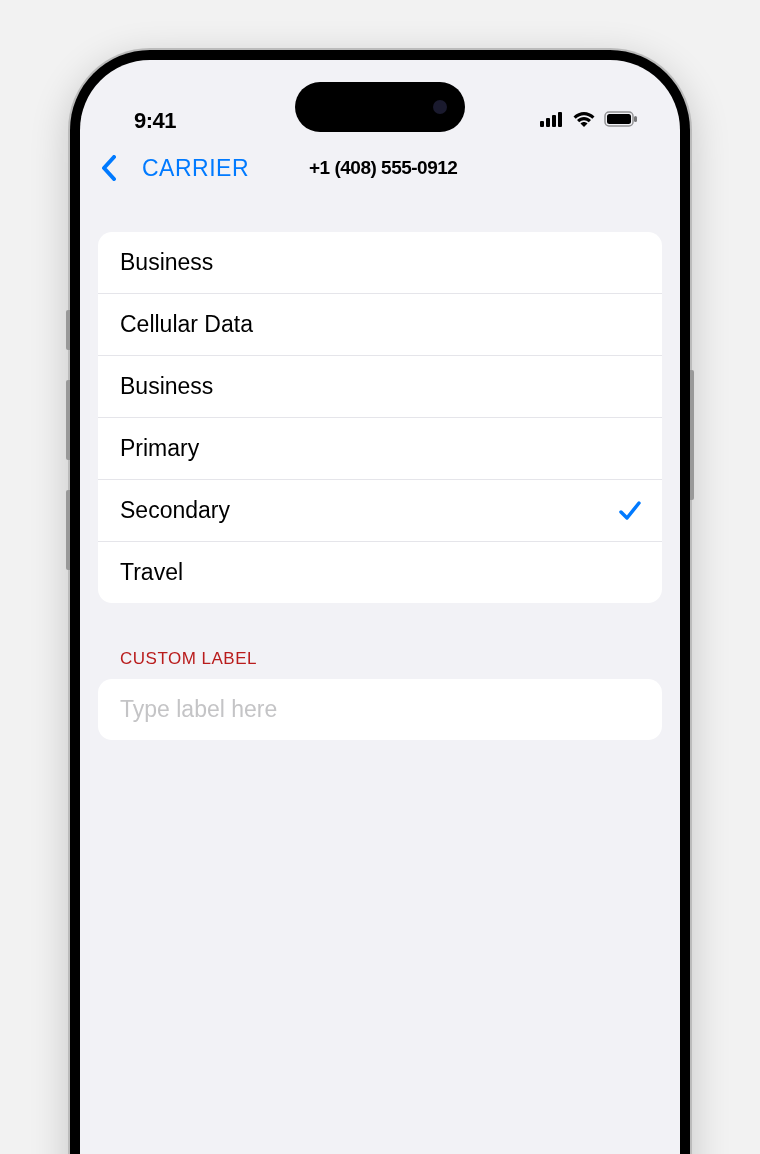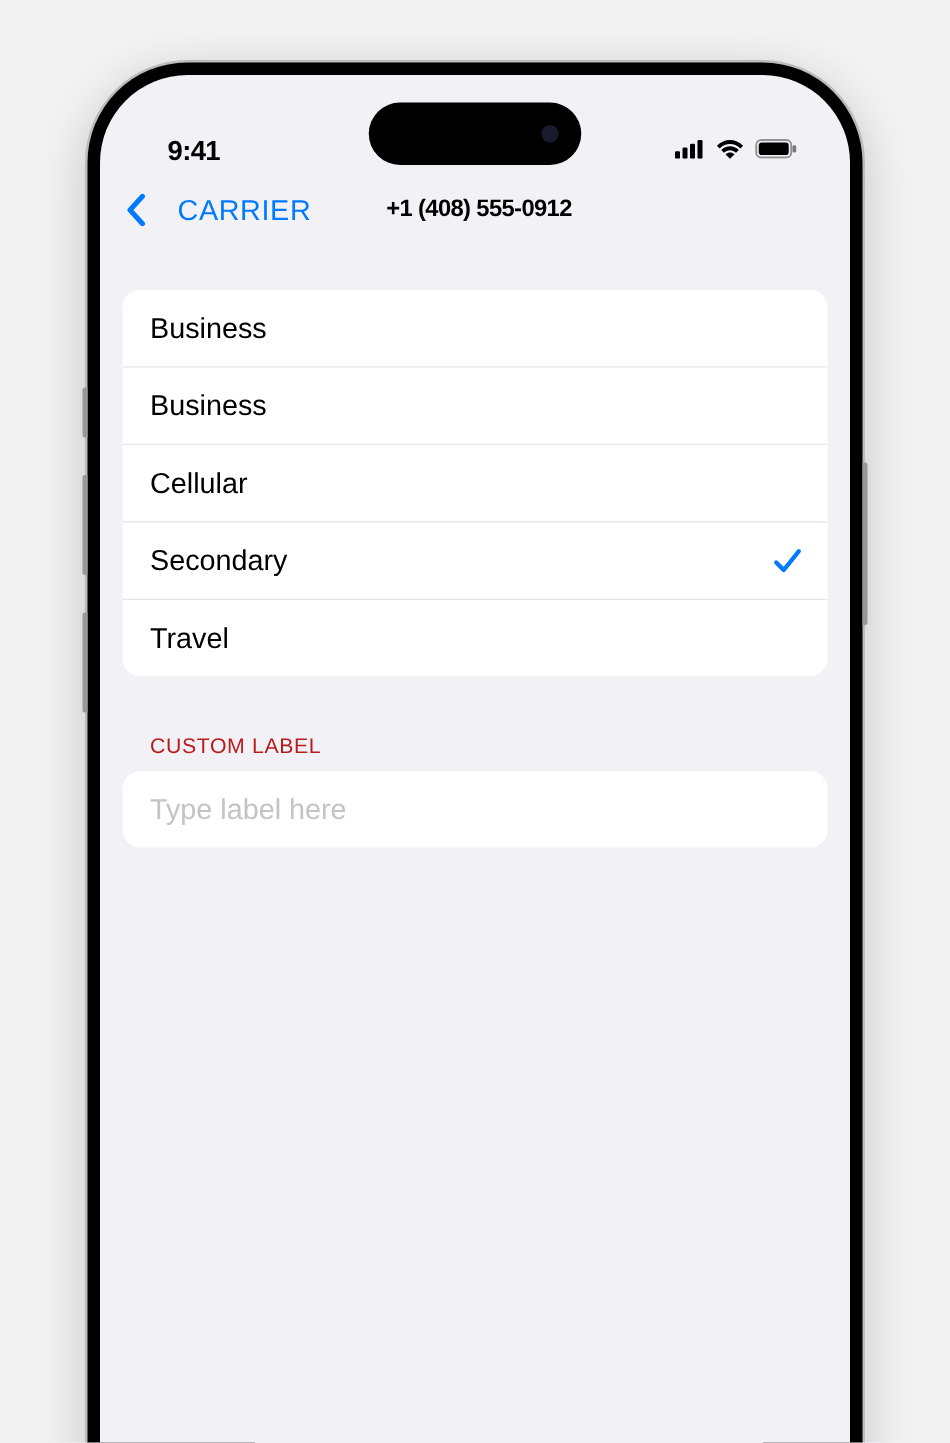--- a/index.html
+++ b/index.html
@@ -227,24 +227,27 @@
       <span class="back-label">CARRIER</span>
       <span class="nav-title">+1 (408) 555-0912</span>
     </div>
 
     <div class="content">
       <div class="list-group" id="label-list">
           <div class="list-item">
             <span>Business</span>
           </div>
           <div class="list-item">
+            <span>Cellular Data</span>
+          </div>
+          <div class="list-item">
             <span>Business</span>
           </div>
           <div class="list-item">
-            <span>Cellular</span>
+            <span>Primary</span>
           </div>
           <div class="list-item">
             <span>Secondary</span>
             <span class="check-icon">
               <svg width="24" height="22" viewBox="0 0 24 22">
                 <path d="M3 12 L9 18 L21 3" stroke="#007aff" stroke-width="3.5" fill="none" stroke-linecap="round" stroke-linejoin="round"></path>
               </svg>
             </span>
           </div>
           <div class="list-item">

